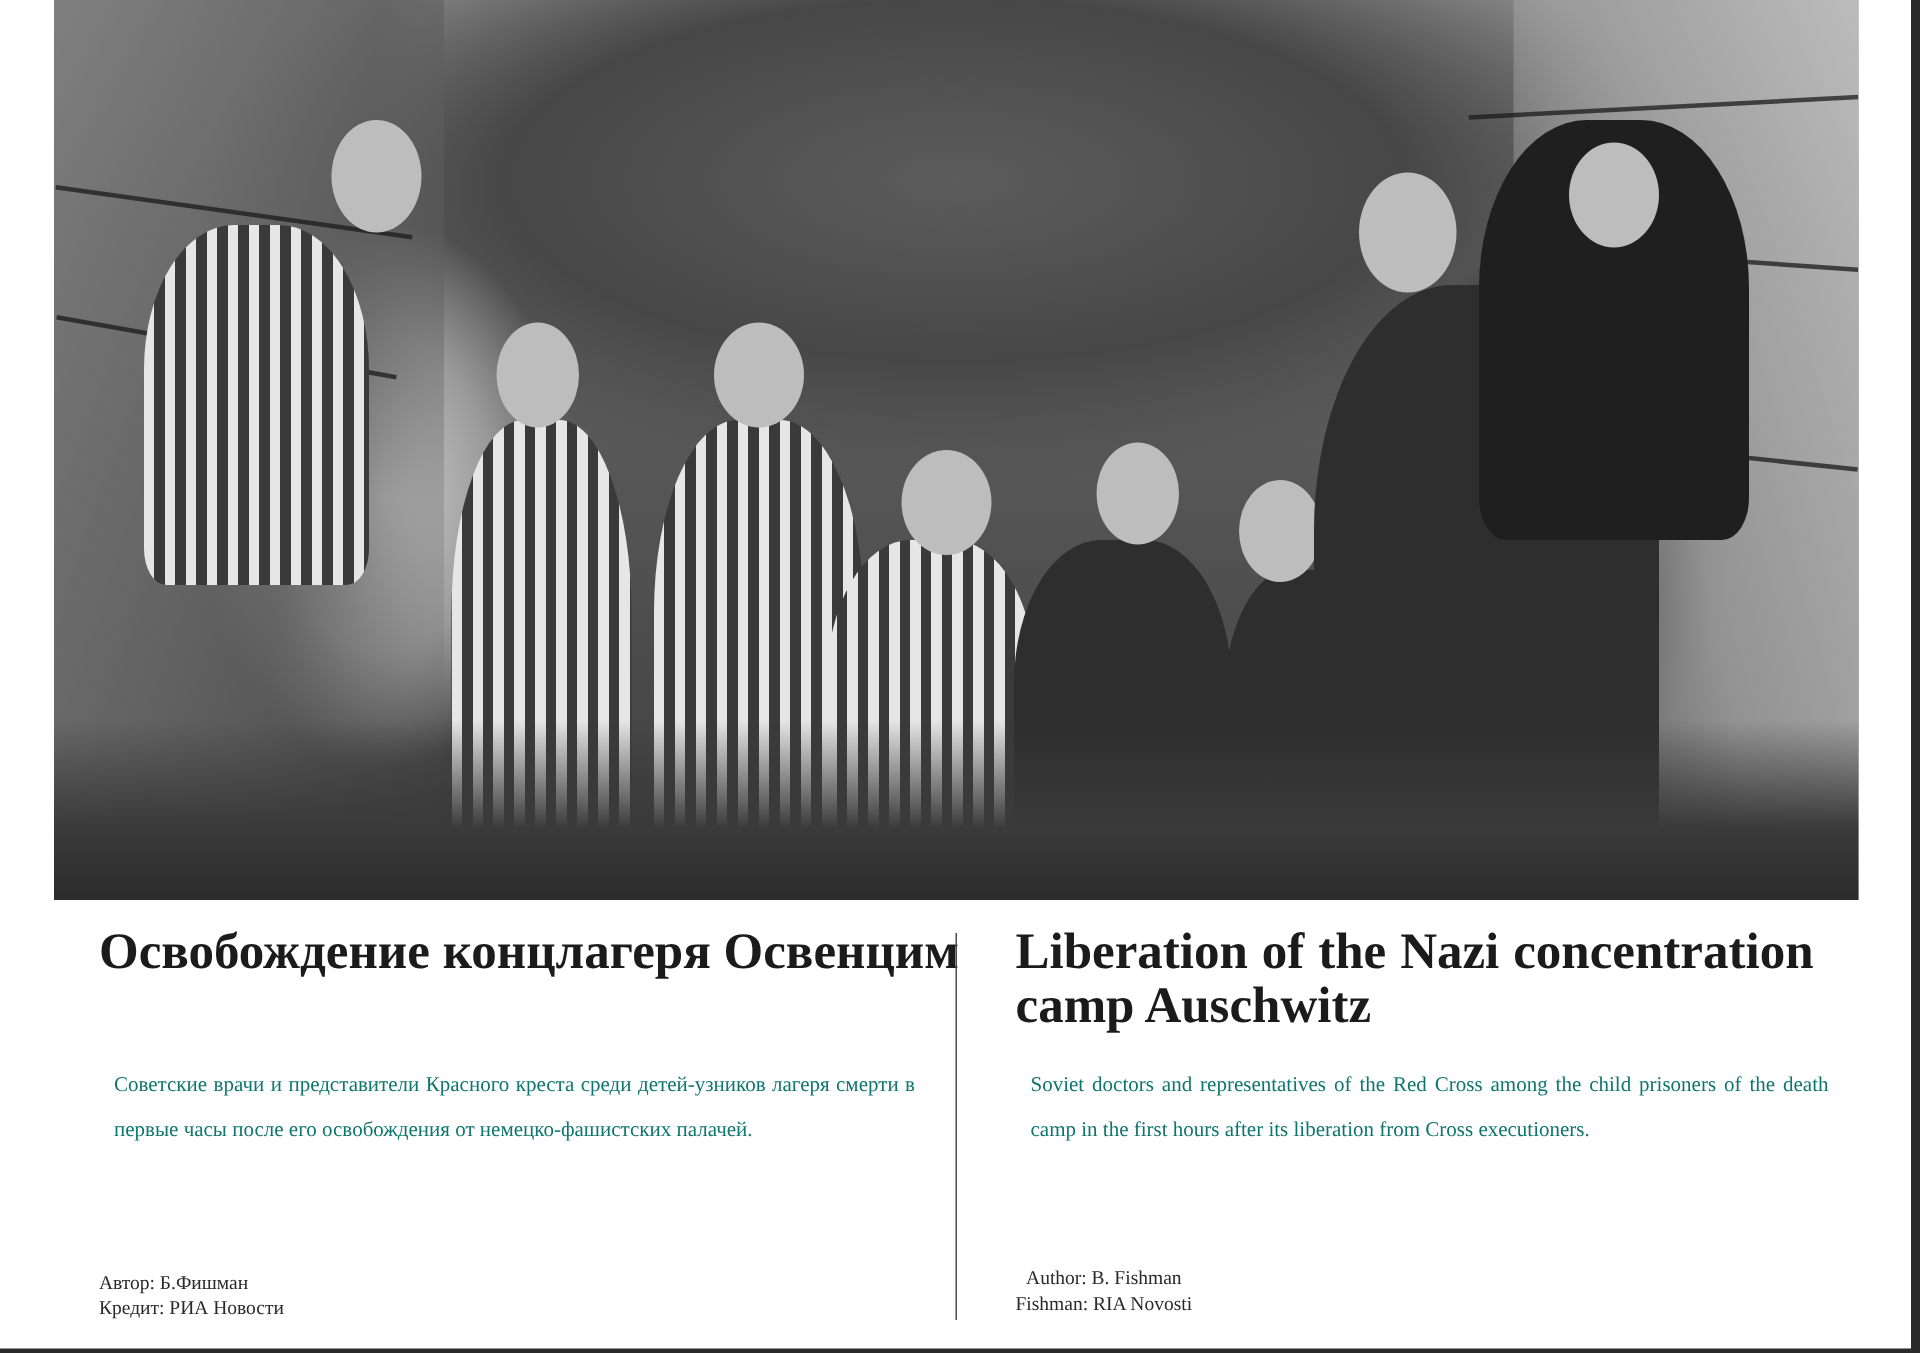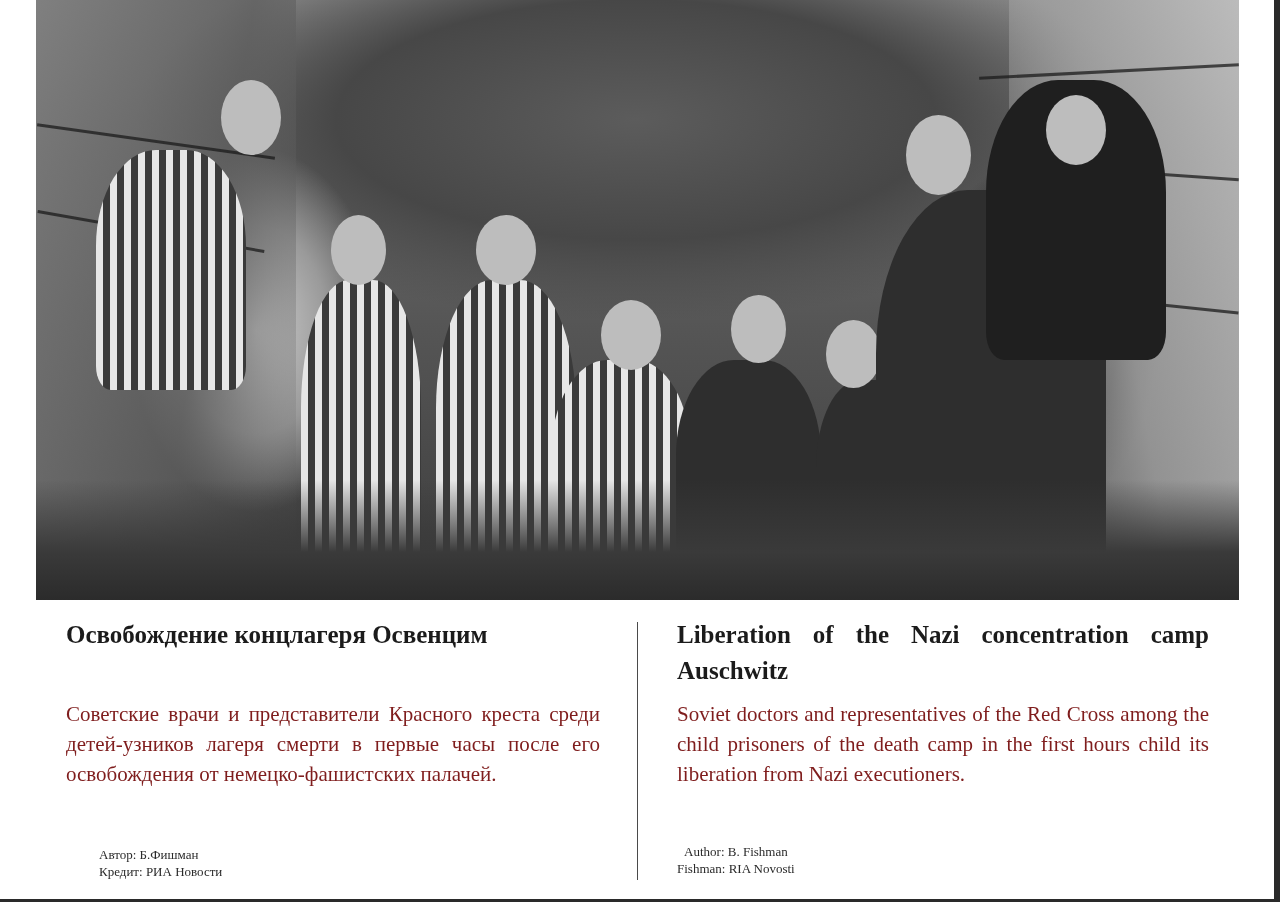--- a/index.html
+++ b/index.html
@@ -31,34 +31,34 @@
     .photo .kid-dark { position:absolute; border-radius: 40% 40% 10% 10%; background:#2e2e2e; }
     .photo .head { position:absolute; border-radius:50%; background:#bdbdbd; }
     .photo .ground { position:absolute; left:0; bottom:0; width:100%; height:120px;
       background: linear-gradient(180deg, transparent 0%, #3a3a3a 60%, #2b2b2b 100%); }
 
     .col { position: absolute; top: 0; }
     .col-ru { left: 66px; width: 534px; }
     .col-en { left: 677px; width: 532px; }
 
     .title {
-      position: absolute; margin: 0; font-weight: bold; font-size: 25px; line-height: 36px; color: #1b1b1b;
+      position: absolute; margin: 0; font-weight: bold; font-size: 34px; line-height: 36px; color: #1b1b1b;
     }
     .col-ru .title { top: 617px; left: 0; width: 540px; white-space: nowrap; }
     .col-en .title { top: 617px; left: 0; width: 532px; text-align: justify; text-align-last: left; }
 
     .body-text {
-      position: absolute; margin: 0; font-size: 21px; line-height: 30px; color: #7f1d1d;
+      position: absolute; margin: 10px; font-size: 14px; line-height: 30px; color: #0f766e;
       text-align: justify;
     }
     .col-ru .body-text { top: 699px; left: 0; width: 534px; }
     .col-en .body-text { top: 699px; left: 0; width: 532px; }
 
     .credits { position: absolute; font-size: 13px; line-height: 17px; color: #2a2a2a; }
-    .col-ru .credits { top: 846px; left: 0; margin-left: 33px; }
+    .col-ru .credits { top: 846px; left: 0; }
     .col-en .credits { top: 843px; left: 0; text-align: center; }
     .credits div { white-space: nowrap; }
 
     .divider { position: absolute; left: 637px; top: 622px; width: 1px; height: 258px; background: #4a4a4a; }
   </style>
 </head>
 <body>
 
 <div class="frame-right"></div>
 <div class="frame-bottom"></div>
@@ -96,18 +96,18 @@
   <div class="credits">
     <div>Автор: Б.Фишман</div>
     <div>Кредит: РИА Новости</div>
   </div>
 </div>
 
 <div class="divider"></div>
 
 <div class="col col-en">
   <h1 class="title">Liberation of the Nazi concentration camp Auschwitz</h1>
-  <p class="body-text">Soviet doctors and representatives of the Red Cross among the child prisoners of the death camp in the first hours child its liberation from Nazi executioners.</p>
+  <p class="body-text">Soviet doctors and representatives of the Red Cross among the child prisoners of the death camp in the first hours after its liberation from Cross executioners.</p>
   <div class="credits">
     <div>Author: B. Fishman</div>
     <div>Fishman: RIA Novosti</div>
   </div>
 </div>
 
 </body></html>

